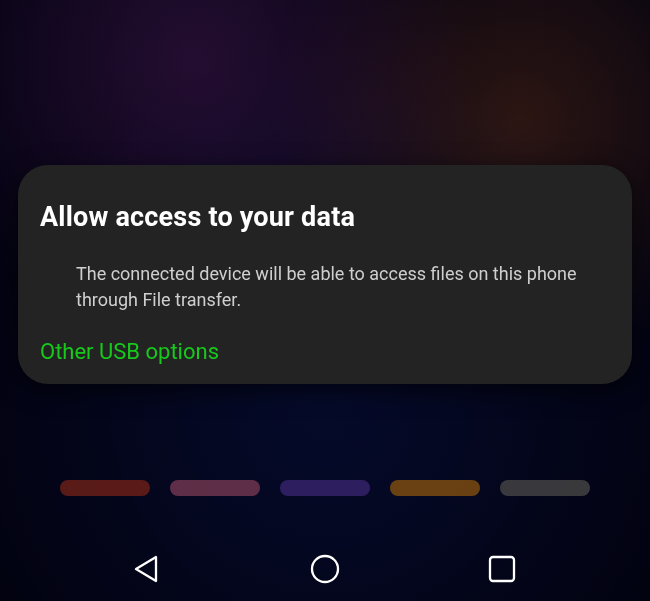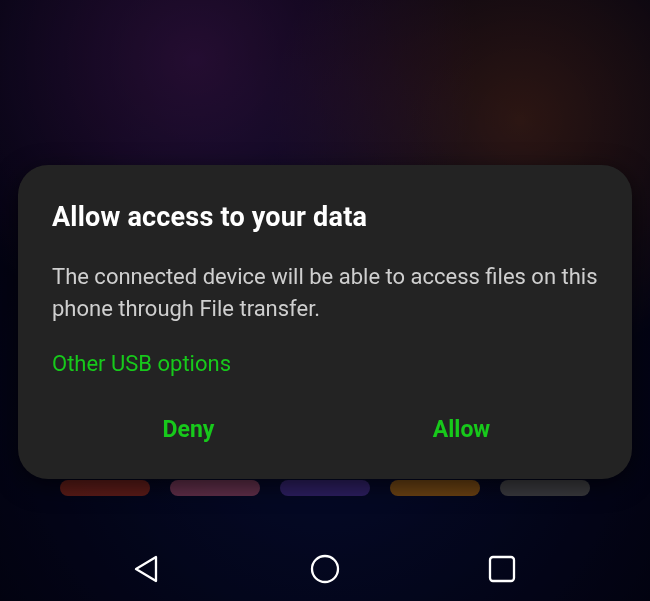--- a/index.html
+++ b/index.html
@@ -37,34 +37,35 @@
   .c-purple { background: #5e3fbf; }
   .c-orange { background: #e08a1f; }
   .c-grey   { background: #7a7a7a; }
 
   .dialog {
     position: absolute;
     left: 18px; right: 18px;
     top: 165px;
     background: #232323;
     border-radius: 30px;
-    padding: 36px 34px 20px 34px;
+    padding: 36px 34px 20px 22px;
     box-shadow: 0 6px 24px rgba(0,0,0,0.6);
   }
   .dlg-title {
     color: #ffffff;
     font-size: 27px;
     font-weight: 700;
     letter-spacing: 0.2px;
   }
   .dlg-body {
     margin-top: 28px;
     color: #cfcfcf;
-    font-size: 22px;
+    font-size: 18px;
     line-height: 1.45;
+    margin-left: 36px;
   }
   .dlg-link {
     display: inline-block;
     margin-top: 26px;
     color: #17c91b;
     font-size: 22px;
     cursor: pointer;
   }
   .dlg-actions {
     display: flex;
@@ -112,24 +113,20 @@
 
   <div class="scrim"></div>
 
   <div class="dialog">
     <div class="dlg-title">Allow access to your data</div>
 
     <div class="dlg-body">The connected device will be able to access files on this phone through File transfer.</div>
 
     <a class="dlg-link">Other USB options</a>
 
-    <div class="dlg-actions">
-      <div class="dlg-btn">Deny</div>
-      <div class="dlg-btn">Allow</div>
-    </div>
   </div>
 
   <div class="navbar">
     <div class="nav-btn">
       <svg viewBox="0 0 44 44">
         <polygon points="30,10 30,34 10,22" stroke-linejoin="round"></polygon>
       </svg>
     </div>
     <div class="nav-btn">
       <svg viewBox="0 0 44 44">

